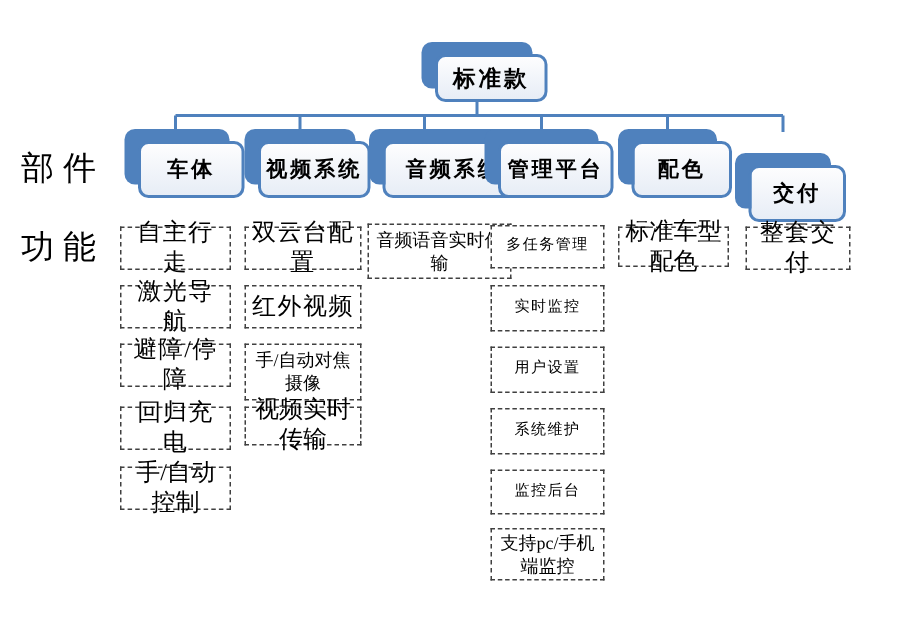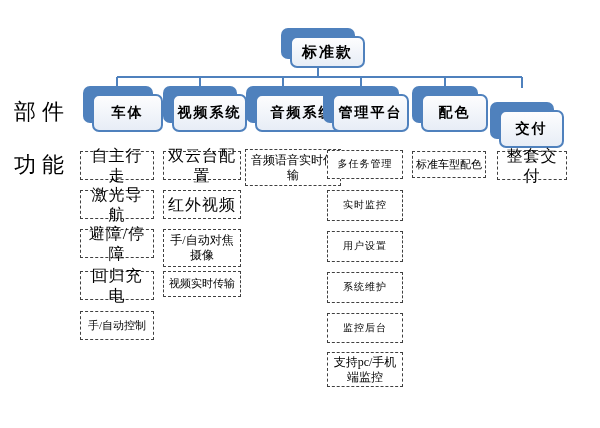--- a/index.html
+++ b/index.html
@@ -53,21 +53,21 @@
     border:1px dashed var(--dashed-border);
     background:#ffffff;
     display:flex;align-items:center;justify-content:center;
     text-align:center;
     font-size:16px;
     letter-spacing:1px;
     line-height:1.25;
     padding:2px 3px;
     box-sizing:border-box;
   }
-  .fn.small{font-size:11px;letter-spacing:0;}
+  .fn.small{font-size:16px;letter-spacing:0;}
   .fn.mid{font-size:12px;letter-spacing:0;}
   .fn.big{font-size:10px;font-family:Liberation Serif, serif;}
 </style>
 </head>
 <body>
 
 <div class="canvas">
 
   <svg class="connectors" width="600" height="428">
     <path d="M318 64 V77 M117 77 H522 M117 77 V88 M200 77 V88 M283 77 V88 M361 77 V88 M445 77 V88 M522 77 V88"></path>

